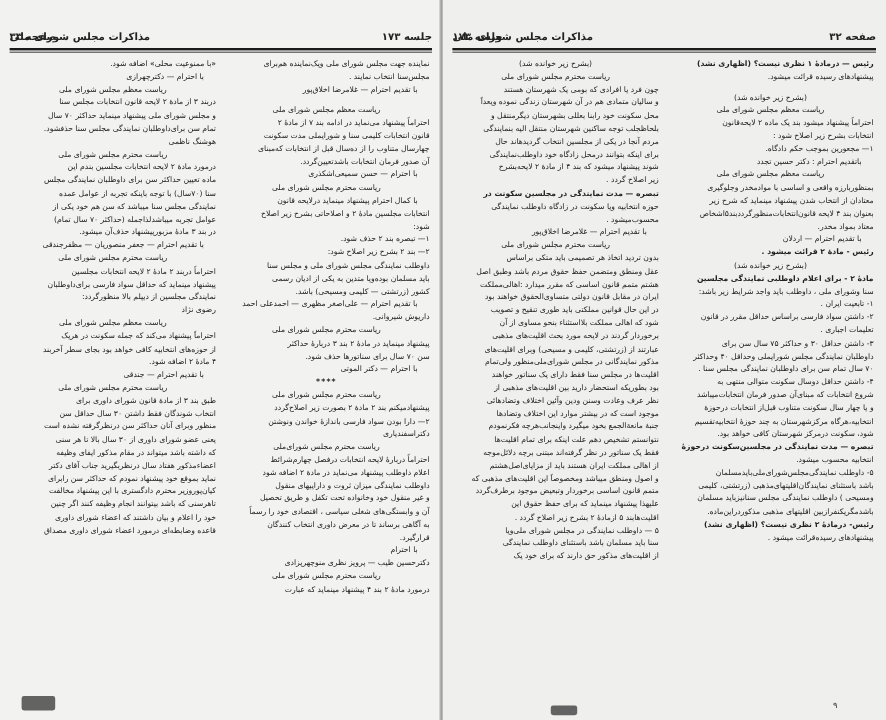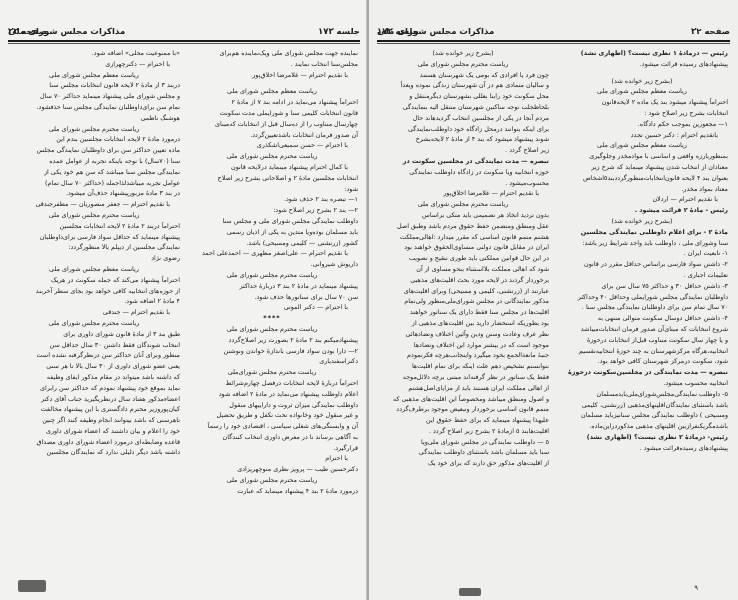--- a/index.html
+++ b/index.html
@@ -116,27 +116,26 @@
         <p>احتراماً پیشنهاد می‌کند که جمله سکونت در هریک</p>
         <p>از حوزه‌های انتخابیه کافی خواهد بود بجای سطر آخربند</p>
         <p>۴ مادهٔ ۲ اضافه شود.</p>
         <p class="sig">با تقدیم احترام — جندقی</p>
         <p class="c">ریاست محترم مجلس شورای ملی</p>
         <p>طبق بند ۳ از مادهٔ قانون شورای داوری برای</p>
         <p>انتخاب شوندگان فقط داشتن ۳۰ سال حداقل سن</p>
         <p>منظور وبرای آنان حداکثر سن درنظرگرفته نشده است</p>
         <p>یعنی عضو شورای داوری از ۳۰ سال بالا تا هر سنی</p>
         <p>که داشته باشد میتواند در مقام مذکور ایفای وظیفه</p>
+        <p>اعضاءمذکور هفتاد سال درنظربگیرید جناب آقای دکتر</p>
         <p>نماید بموقع خود پیشنهاد نمودم که حداکثر سن رابرای</p>
-        <p>اعضاءمذکور هفتاد سال درنظربگیرید جناب آقای دکتر</p>
         <p>کیان‌پوروزیر محترم دادگستری با این پیشنهاد مخالفت</p>
         <p>تاهرسنی که باشد بیتوانند انجام وظیفه کنند اگر چنین</p>
         <p>خود را اعلام و بیان داشتند که اعضاء شورای داوری</p>
         <p>قاعده وضابطه‌ای درمورد اعضاء شورای داوری مصداق</p>
-        <p>داشته باشد دیگر دلیلی ندارد که نمایندگان مجلسین</p>
       </div>
 
     <div class="smudge" style="left:18px;top:580px;width:28px;height:12px;border-radius:2px;"></div>
   </div>
 
   <div class="gutter"></div>
 
   <div class="page right">
     <div class="header">
       <span class="pg pg-number">صفحه ۳۲</span>

